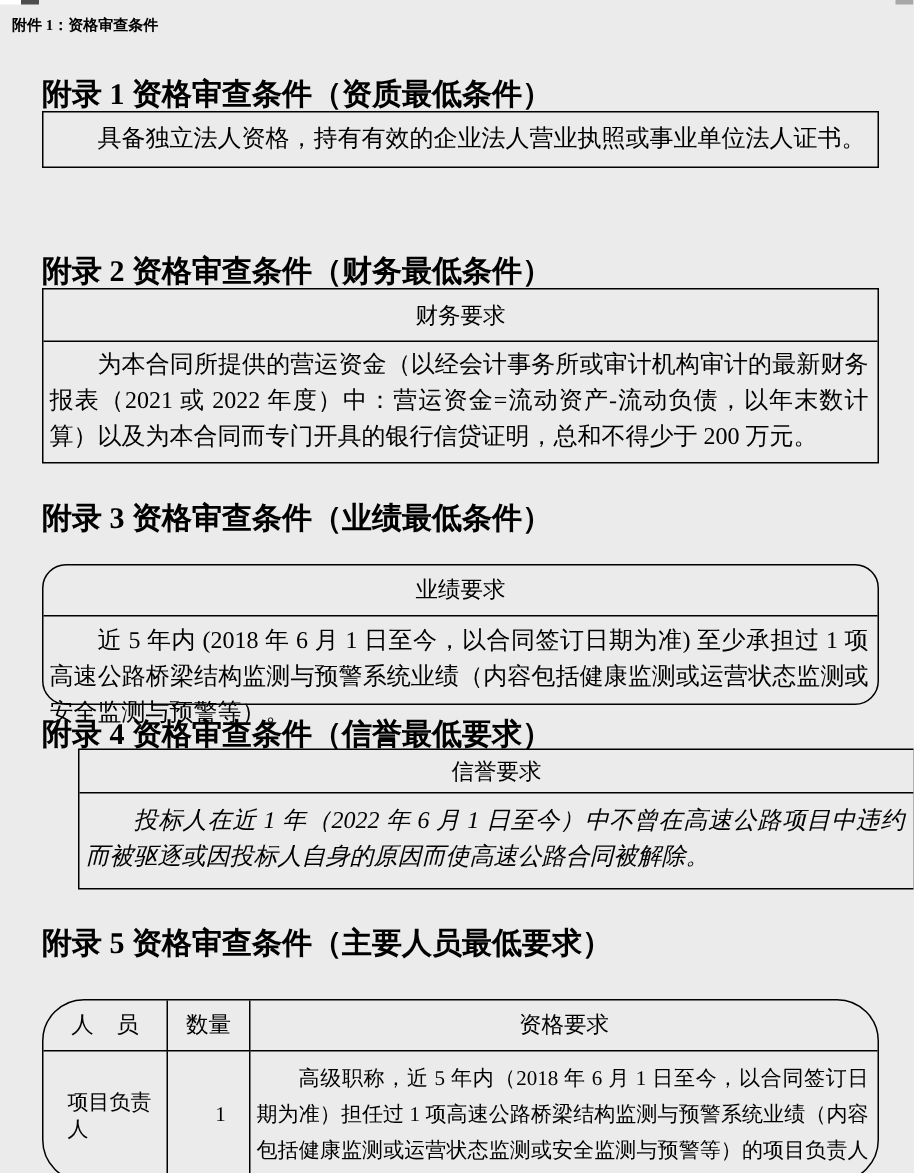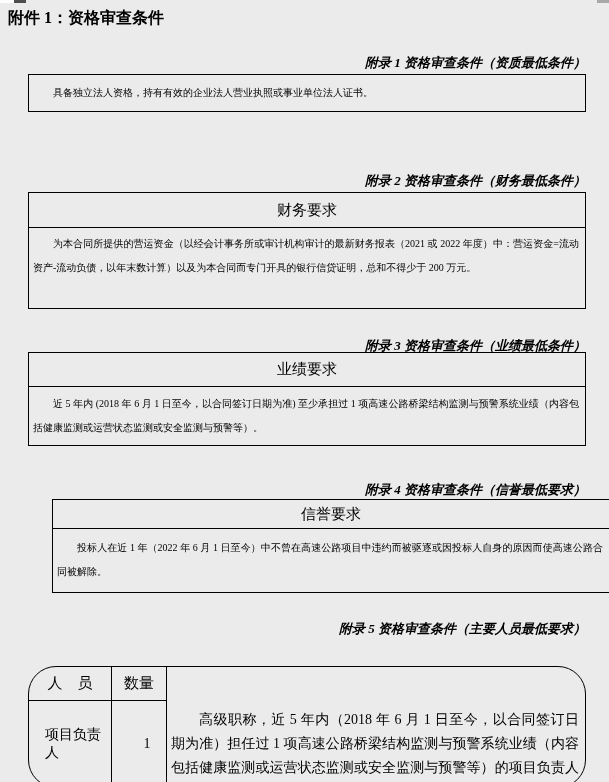--- a/index.html
+++ b/index.html
@@ -9,50 +9,50 @@
     font-family:"Liberation Serif","DejaVu Serif",serif;
     overflow:hidden;
   }
   .artifact{position:absolute;top:0;height:3px;}
   .art-white{left:0;width:14px;background:#ffffff;}
   .art-dark{left:14px;width:12px;background:#4d4d4d;}
   .art-gray{left:597px;width:12px;background:#a8a8a8;}
 
   .doc-title{
     position:absolute;left:8px;top:9px;
-    font-size:16px;font-weight:bold;line-height:18px;white-space:nowrap;
+    font-size:10px;font-weight:bold;line-height:18px;white-space:nowrap;
   }
   .sec-title{
     position:absolute;left:28px;width:558px;
-    text-align:right;font-size:13px;font-weight:bold;line-height:18px;font-style:italic;
+    text-align:left;font-size:20px;font-weight:bold;line-height:18px;
   }
   .tbl{
     position:absolute;left:28px;width:558px;
     border:1px solid #000;box-sizing:border-box;
   }
   .hd{
     border-bottom:1px solid #000;box-sizing:border-box;
     display:flex;align-items:center;justify-content:center;
     font-size:15px;
   }
   .bd{
     box-sizing:border-box;
-    font-size:10px;line-height:24px;
+    font-size:16px;line-height:24px;
     text-align:justify;text-indent:2em;
     padding:0 6px 0 4px;
   }
   
   #title1{top:54px;}  #tbl1{top:74px;}
   #tbl1 .hd{height:30px;} #tbl1 .bd{height:36px;padding-top:6px;}
   #title2{top:172px;} #tbl2{top:192px;}
   #tbl2 .hd{height:35px;} #tbl2 .bd{height:80px;padding-top:4px;}
-  #title3{top:337px;} #tbl3{top:352px;}
+  #title3{top:337px;} #tbl3{top:376px;border-radius:16px;}
   #tbl3 .hd{height:34px;} #tbl3 .bd{height:58px;padding-top:5px;}
   #title4{top:481px;} #tbl4{top:499px;margin-left:24px;}
-  #tbl4 .hd{height:29px;} #tbl4 .bd{height:63px;padding-top:7px;}
+  #tbl4 .hd{height:29px;} #tbl4 .bd{height:63px;padding-top:7px;font-style:italic;}
   #title5{top:620px;} #tbl5{top:666px;border-radius:28px;}
 
   
   .grid{display:grid;grid-template-columns:83px 55px 1fr;}
   .grid .cell{box-sizing:border-box;}
   .grid .cb{border-right:1px solid #000;}
   #tbl5 .hrow .cell{
     height:34px;border-bottom:1px solid #000;
     display:flex;align-items:center;justify-content:center;
     font-size:15px;
@@ -98,19 +98,20 @@
 <div class="tbl" id="tbl4">
   <div class="hd">信誉要求</div>
   <div class="bd">投标人在近 1 年（2022 年 6 月 1 日至今）中不曾在高速公路项目中违约而被驱逐或因投标人自身的原因而使高速公路合同被解除。</div>
 </div>
 
 <div class="sec-title" id="title5">附录 5 资格审查条件（主要人员最低要求）</div>
 <div class="tbl" id="tbl5">
   <div class="grid hrow">
     <div class="cell cb">人　员</div>
     <div class="cell cb">数量</div>
+    <div class="cell">资格要求</div>
   </div>
   <div class="grid drow">
     <div class="cell cb cc">项目负责人</div>
     <div class="cell cb cc">1</div>
     <div class="cell req">高级职称，近 5 年内（2018 年 6 月 1 日至今，以合同签订日期为准）担任过 1 项高速公路桥梁结构监测与预警系统业绩（内容包括健康监测或运营状态监测或安全监测与预警等）的项目负责人（或技术负责人）。</div>
   </div>
 </div>
 
 </body></html>

